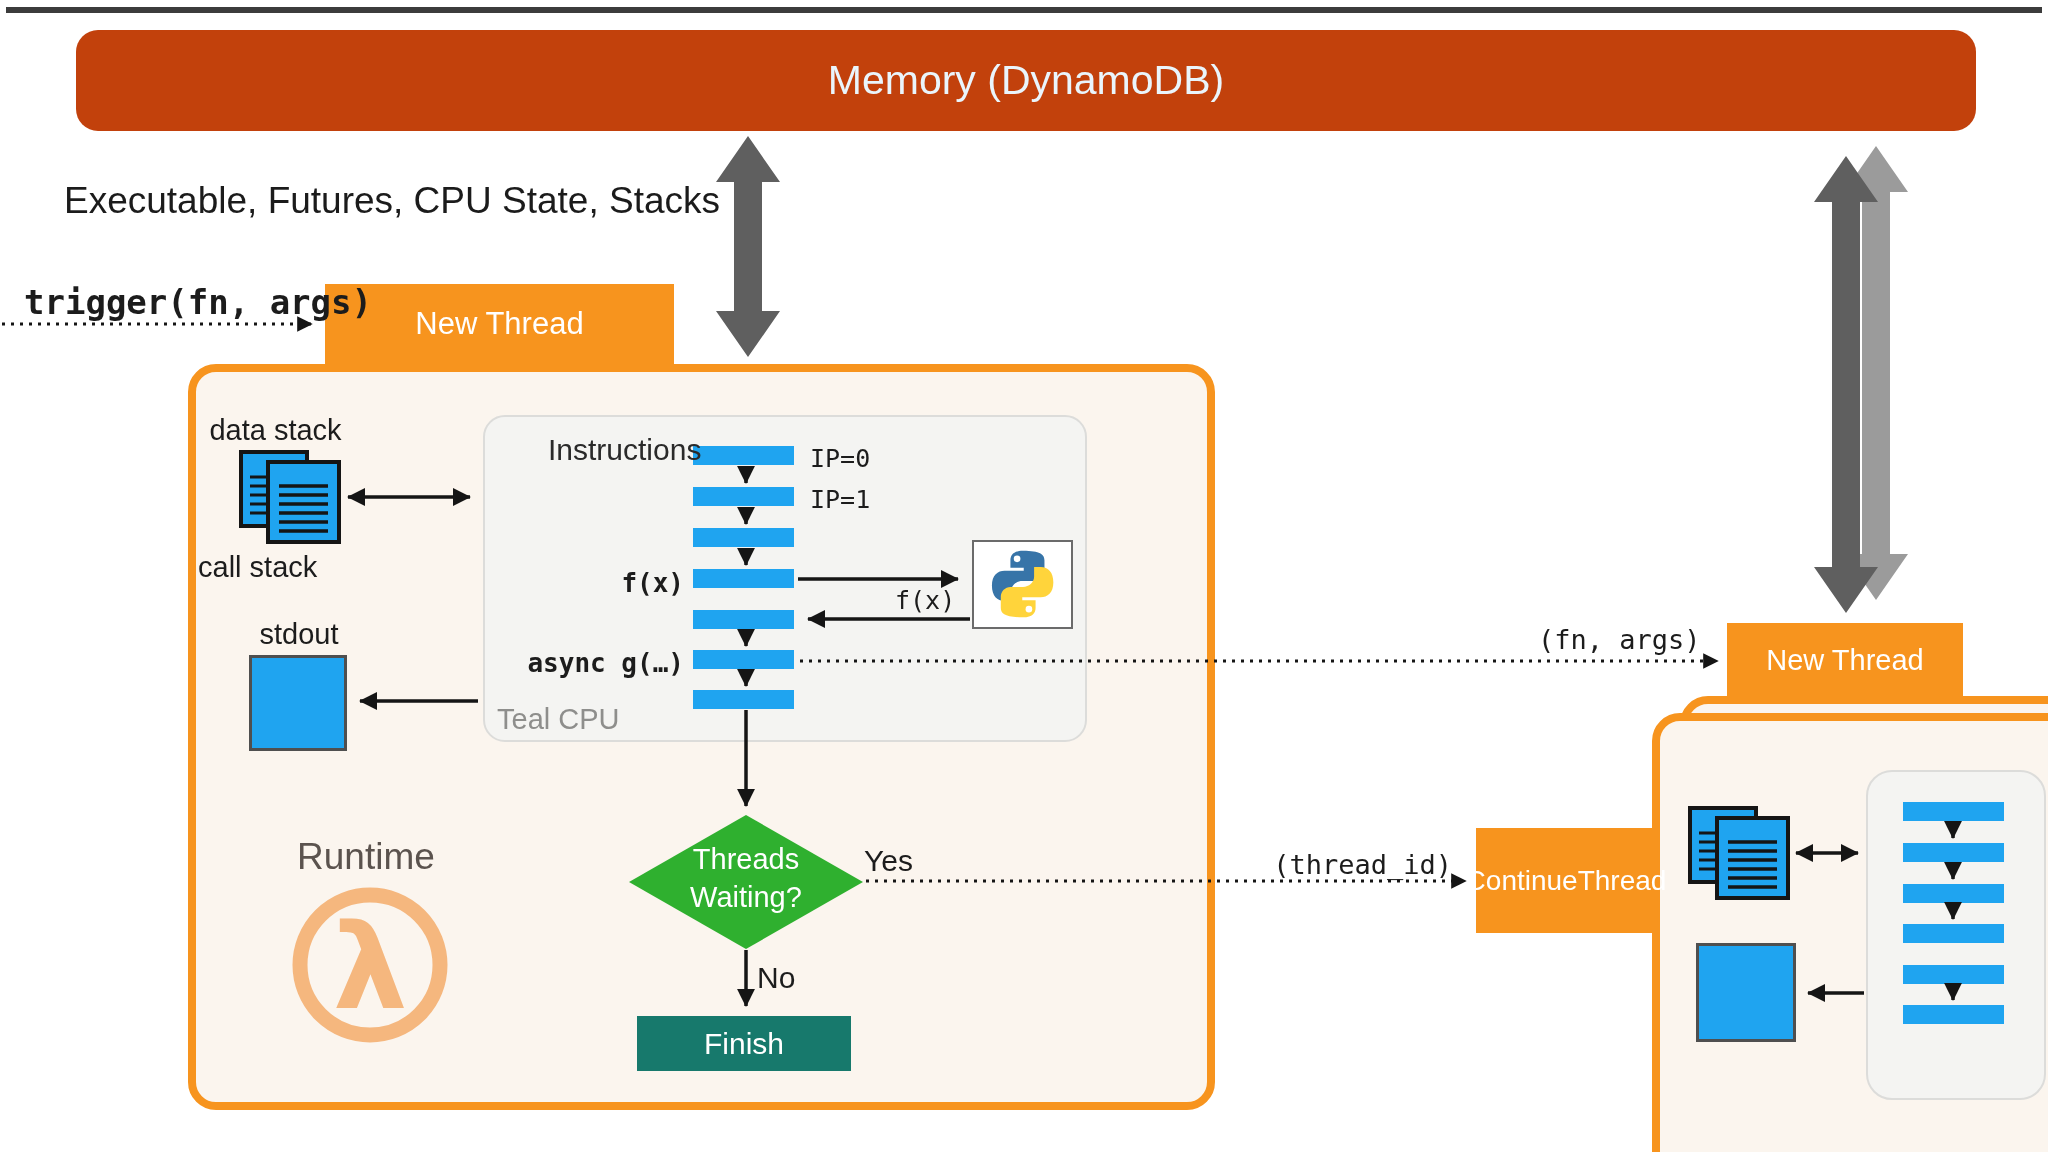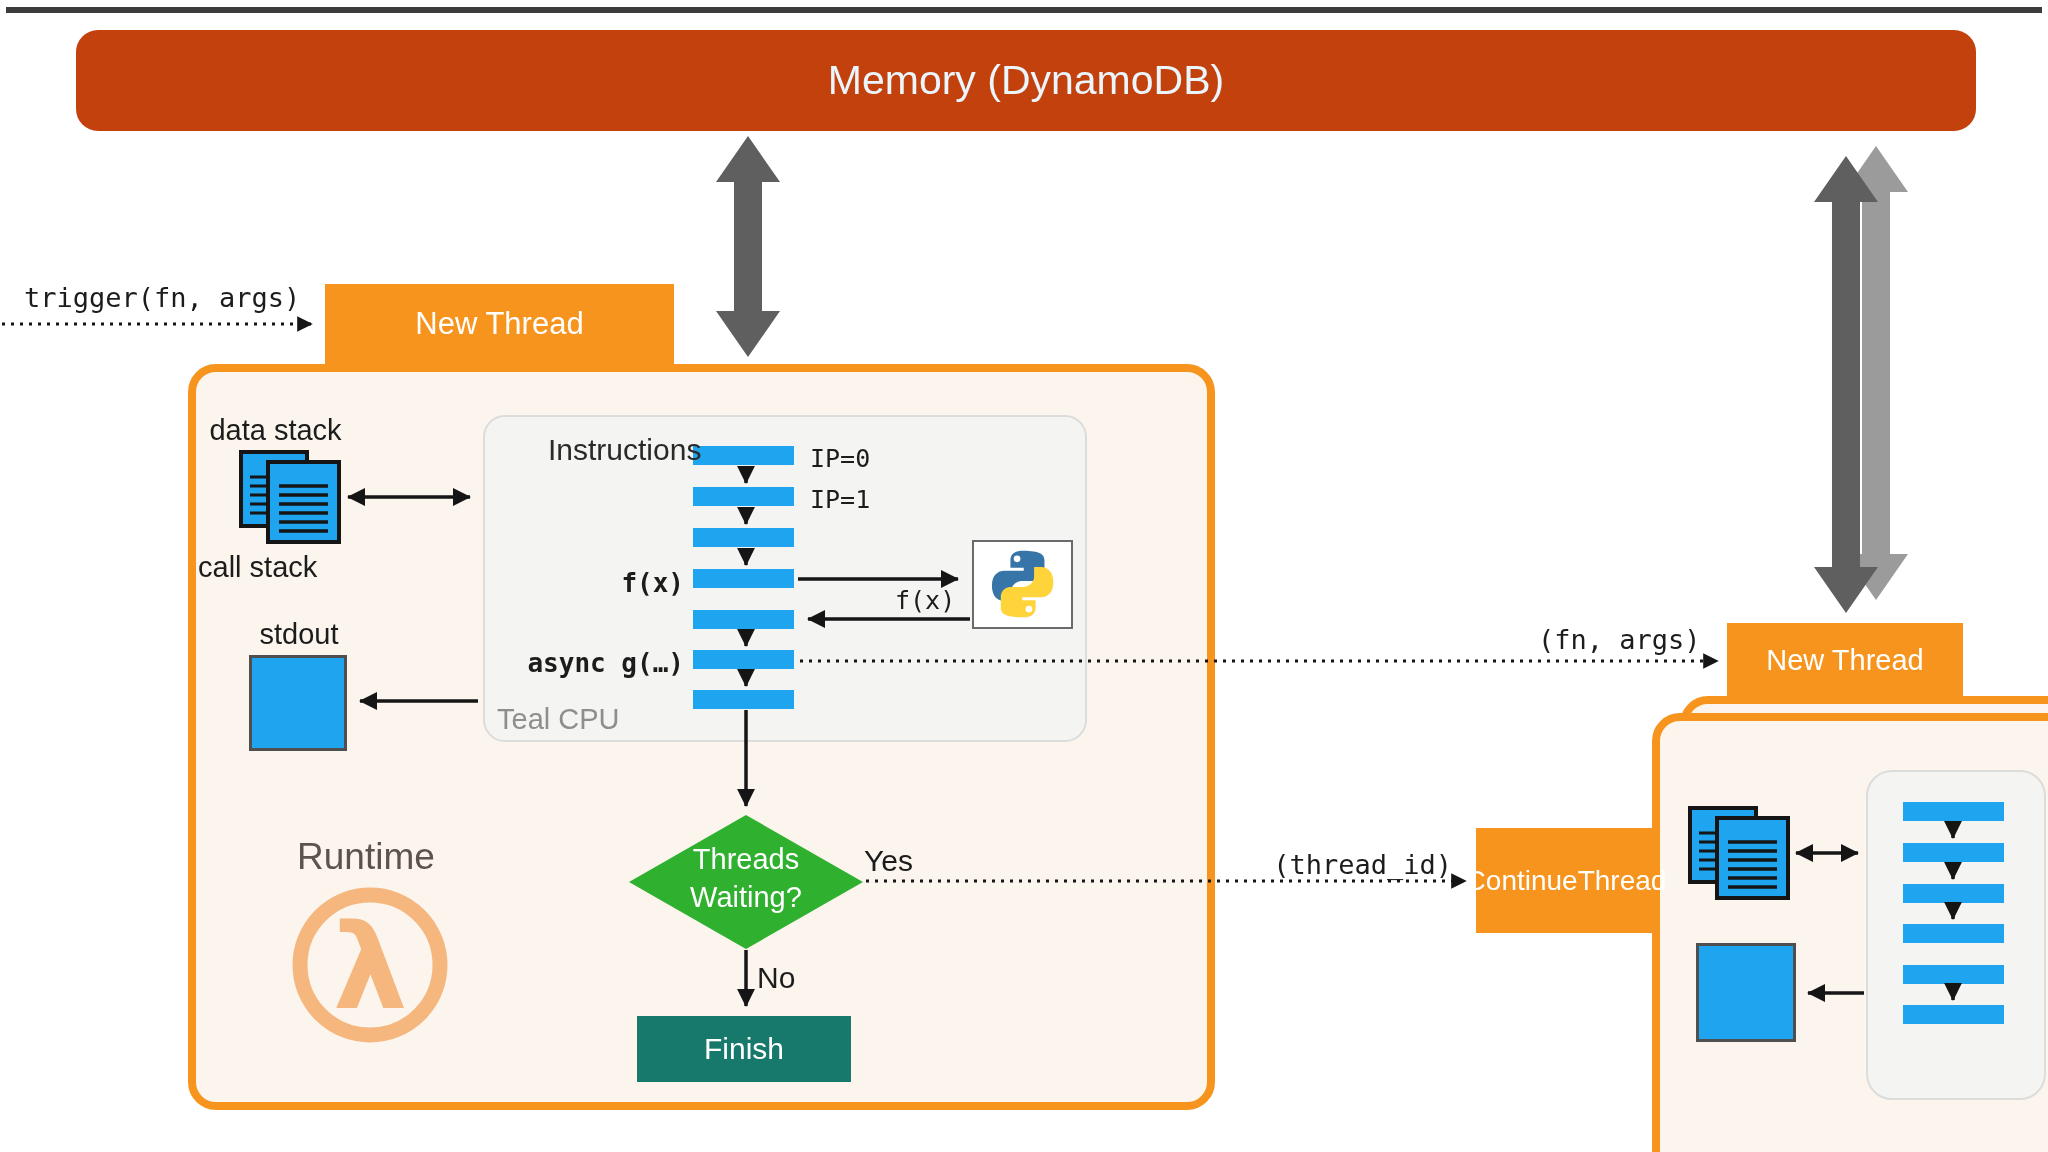--- a/index.html
+++ b/index.html
@@ -27,22 +27,23 @@
 <body>
 
 <div class="stage">
 
   <div class="abs topline" style="left:6px;top:7px;width:2036px;"></div>
 
   <div class="abs membar center" style="left:76px;top:30px;width:1900px;height:101px;">
     <span>Memory (DynamoDB)</span>
   </div>
 
-
-  <div class="abs mono lbl" style="left:24px;top:282px;font-size:27px;">trigger(fn, args)</div>
+  <div class="abs subtitle" style="left:64px;top:180px;">Executable, Futures, CPU State, Stacks</div>
+
+  <div class="abs mono lbl" style="left:24px;top:282px;font-size:34px;font-weight:bold;">trigger(fn, args)</div>
 
   <div class="abs tab center" style="left:325px;top:284px;width:349px;height:80px;">New Thread</div>
 
   <div class="abs bigbox" style="left:188px;top:364px;width:1027px;height:746px;"></div>
 
   <div class="abs bigbox" style="left:1680px;top:696px;width:420px;height:560px;"></div>
 
   <div class="abs bigbox" style="left:1652px;top:713px;width:450px;height:520px;"></div>
 
   <div class="abs tab center" style="left:1727px;top:623px;width:236px;height:74px;font-size:29px;">New Thread</div>
@@ -112,21 +113,21 @@
   <svg class="icon" style="left:286px;top:881px;" width="168" height="168" viewBox="0 0 168 168">
     <circle cx="84" cy="84" r="70" fill="none" stroke="#F5B77E" stroke-width="15"></circle>
     <text x="84" y="127" text-anchor="middle" font-family="DejaVu Sans" font-weight="bold" font-size="118" fill="#F5B77E">λ</text>
   </svg>
 
   <div class="abs lbl" style="left:646px;top:843px;width:200px;font-size:29px;color:#ffffff;text-align:center;z-index:7;">Threads</div>
   <div class="abs lbl" style="left:646px;top:881px;width:200px;font-size:29px;color:#ffffff;text-align:center;z-index:7;">Waiting?</div>
   <div class="abs lbl" style="left:864px;top:844px;font-size:30px;">Yes</div>
   <div class="abs lbl" style="left:757px;top:961px;font-size:30px;">No</div>
 
-  <div class="abs finish center" style="left:637px;top:1016px;width:214px;height:66px;">Finish</div>
+  <div class="abs finish center" style="left:637px;top:1016px;width:214px;height:55px;">Finish</div>
 
   <svg class="icon" style="left:1687px;top:805px;" width="104" height="96" viewBox="0 0 104 96">
     <rect x="3" y="3" width="66" height="74" fill="#1FA4F0" stroke="#151515" stroke-width="4"></rect>
     <g stroke="#151515" stroke-width="3">
       <line x1="12" y1="28" x2="60" y2="28"></line>
         <line x1="12" y1="37" x2="60" y2="37"></line>
       <line x1="12" y1="46" x2="60" y2="46"></line>
         <line x1="12" y1="55" x2="60" y2="55"></line>
       <line x1="12" y1="64" x2="60" y2="64"></line>
     </g>

